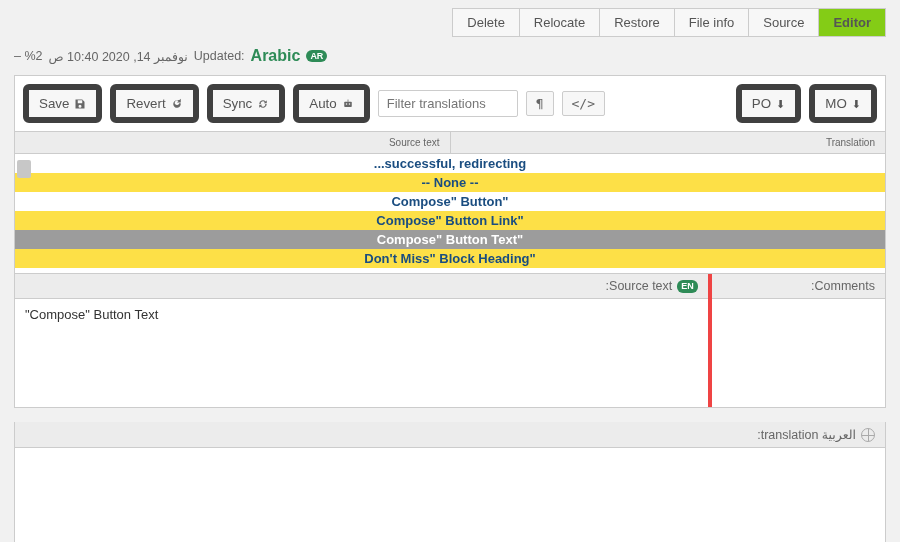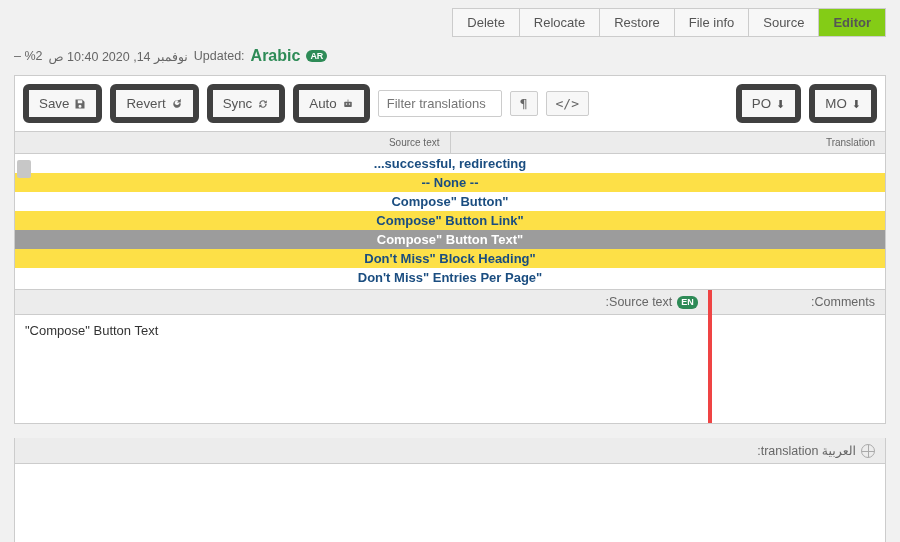--- a/index.html
+++ b/index.html
@@ -8,27 +8,27 @@
   .top-tabs { display: flex; justify-content: flex-end; gap: 0; margin-bottom: 4px; }
   .top-tabs .tab { padding: 6px 14px; background: #f7f7f7; border: 1px solid #ccc; color: #555; cursor: pointer; margin-left: -1px; }
   .top-tabs .tab.active { background: #84cc16; font-weight: 600; }
   .meta { display: flex; justify-content: flex-end; align-items: center; gap: 6px; color: #666; padding: 6px 0 10px; direction: rtl; font-size: 12.5px; }
   .meta .lang { color: #2e8b57; font-weight: 700; font-size: 16px; }
   .badge { background: #2e8b57; color: #fff; font-size: 9px; padding: 1px 4px; border-radius: 6px; font-weight: 700; line-height: 1.2; }
   .toolbar { display: flex; justify-content: space-between; align-items: center; background: #fff; border: 1px solid #ccc; padding: 8px; }
   .tool-left, .tool-right { display: flex; gap: 8px; align-items: center; }
   .btn { display: inline-flex; align-items: center; gap: 5px; padding: 5px 10px; background: #f7f7f7; border: 6px solid #404040; border-radius: 6px; color: #555; cursor: pointer; line-height: 1.3; }
   .btn svg, .btn .ic { width: 12px; height: 12px; fill: #666; }
-  .filter { width: 124px; padding: 5px 8px; border: 1px solid #ccc; border-radius: 2px; color: #888; font-size: 13px; }
+  .filter { width: 140px; padding: 5px 8px; border: 1px solid #ccc; border-radius: 2px; color: #888; font-size: 13px; }
   .iconbtn { padding: 5px 9px; background: #f7f7f7; border: 1px solid #ccc; border-radius: 2px; cursor: pointer; color: #666; font-family: monospace; font-size: 13px; line-height: 1; }
   .table-head { display: flex; background: #ececec; border: 1px solid #ccc; border-top: none; color: #666; font-size: 10px; }
   .table-head .col { padding: 5px 10px; flex: 1; }
   .table-head .col.src { text-align: right; border-right: 1px solid #ccc; }
   .table-head .col.trn { text-align: right; }
-  .rows { border: 1px solid #ccc; border-top: none; background: #fff; height: 136px; overflow: hidden; position: relative; }
+  .rows { border: 1px solid #ccc; border-top: none; background: #fff; height: 120px; overflow: hidden; position: relative; }
   .rows::after { content: ""; position: absolute; left: 2px; top: 6px; width: 14px; height: 18px; background: #c7c7c7; border-radius: 2px; }
   .row { text-align: center; color: #1a4d80; font-weight: 600; padding: 2px 0; cursor: pointer; font-size: 13px; }
   .row.alt { background: #fde047; }
   .row.sel { background: #9c9c9c; color: #fff; }
   .panels1 { display: flex; gap: 0; border: 1px solid #ccc; border-top: none; }
   .pane { background: #fff; }
   .pane-head { background: #ececec; border-bottom: 1px solid #ccc; padding: 5px 10px; text-align: right; color: #666; font-size: 12.5px; display: flex; justify-content: flex-end; align-items: center; gap: 5px; }
   .pane-left { flex: 4; border-right: 4px solid #ef4444; }
   .pane-right { flex: 1; }
   .pane-body { padding: 8px 10px; min-height: 108px; color: #333; }

